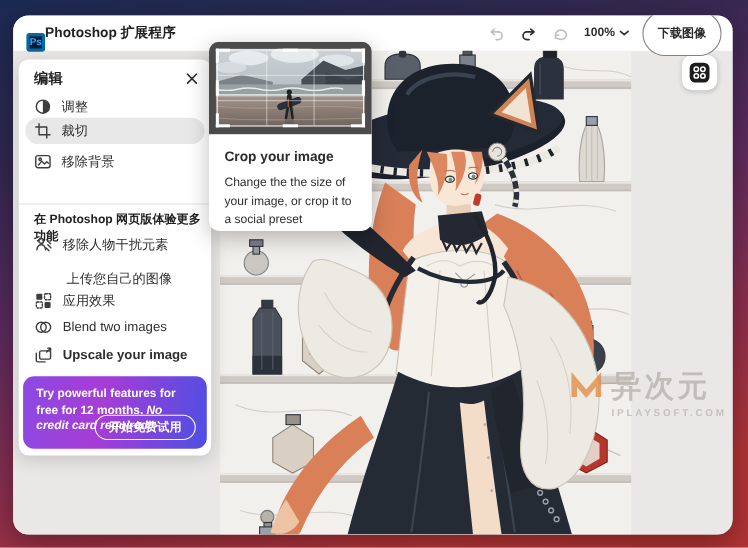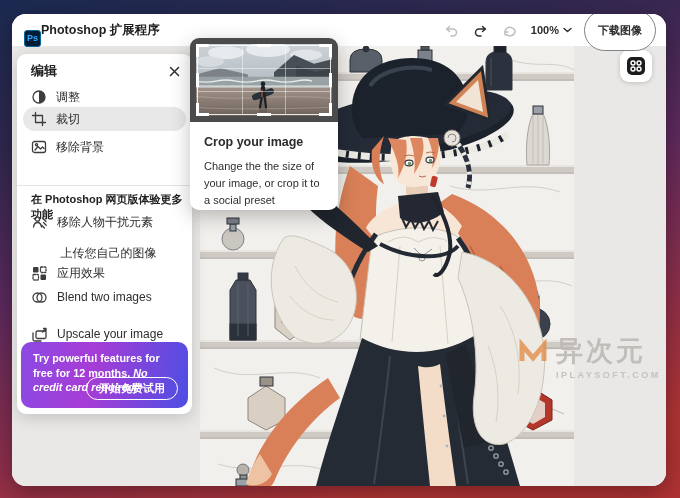--- a/index.html
+++ b/index.html
@@ -6,21 +6,21 @@
   html,body { width:680px; height:498px; }
   body { font-family:"Liberation Sans","DejaVu Sans",sans-serif; overflow:hidden; }
   .bg { position:relative; width:680px; height:498px;
         background:linear-gradient(165deg,#1b2a52 0%,#31284f 22%,#5c2a5e 45%,#8d2f4c 68%,#b23434 88%,#b03233 100%); }
   .window { position:absolute; left:12px; top:14px; width:654px; height:472px; background:#fff;
             border-radius:14px; overflow:hidden; box-shadow:0 6px 24px rgba(0,0,0,.35); }
 
   
   .header { position:absolute; left:0; top:0; right:0; height:32px; background:#fff; z-index:2;
             display:flex; align-items:center; padding:0 10px 0 12px; }
-  .ps-logo { width:17px; height:17px; background:#001d35; border:1px solid #0369a1; border-radius:3px;
+  .ps-logo { width:17px; height:17px; background:#001d35; border:3px solid #0369a1; border-radius:3px;
              color:#31a8ff; font-size:9px; font-weight:bold; display:flex; align-items:center; justify-content:center;margin-top:16px; }
   .app-title { margin-left:0; font-size:12.5px; font-weight:bold; color:#1f1f1f; }
   .hspace { flex:1; }
   .hicon { width:18px; height:18px; display:flex; align-items:center; justify-content:center; margin-left:11px; cursor:pointer; }
   .zoom-ctl { display:flex; align-items:center; margin-left:12px; font-size:11px; color:#2c2c2c; font-weight:bold; cursor:pointer; }
   .zoom-ctl svg { margin-left:4px; }
   .btn-outline { margin-left:12px; border:1.5px solid #828282; border-radius:999px; padding:12px 13px;
                  font-size:11px; font-weight:bold; color:#2c2c2c; background:#fff; cursor:pointer; white-space:nowrap; }
   .btn-gradient { margin-left:8px; border:none; border-radius:999px; padding:5px 12px; font-size:10.5px; font-weight:bold;
                   color:#fff; background:linear-gradient(90deg,#7d3cf3,#3e66f3); cursor:pointer; white-space:nowrap; }
@@ -367,21 +367,21 @@
       </div>
 
       <div class="more-row" style="top:231px;">
         <svg width="17" height="17" viewBox="0 0 17 17">
           <circle cx="6.5" cy="8.5" r="4.5" class="icon-stroke"></circle>
             <circle cx="10.5" cy="8.5" r="4.5" class="icon-stroke"></circle>
         </svg>
         <span class="lbl">Blend two images</span>
       </div>
 
-      <div class="more-row" style="top:268px;">
+      <div class="more-row" style="top:256px;font-weight:bold;">
         <svg width="17" height="17" viewBox="0 0 17 17">
           <path class="icon-stroke" d="M2 7 V13.5 a1.5 1.5 0 0 0 1.5 1.5 H10"></path>
           <rect x="5" y="5" width="10" height="7.5" rx="1.5" class="icon-stroke"></rect>
           <path class="icon-stroke" d="M12.5 2.5 H15 V5 M15 2.5 L11.5 6"></path>
         </svg>
         <span class="lbl">Upscale your image</span>
       </div>
 
       <div class="promo">
         <div class="promo-text">

